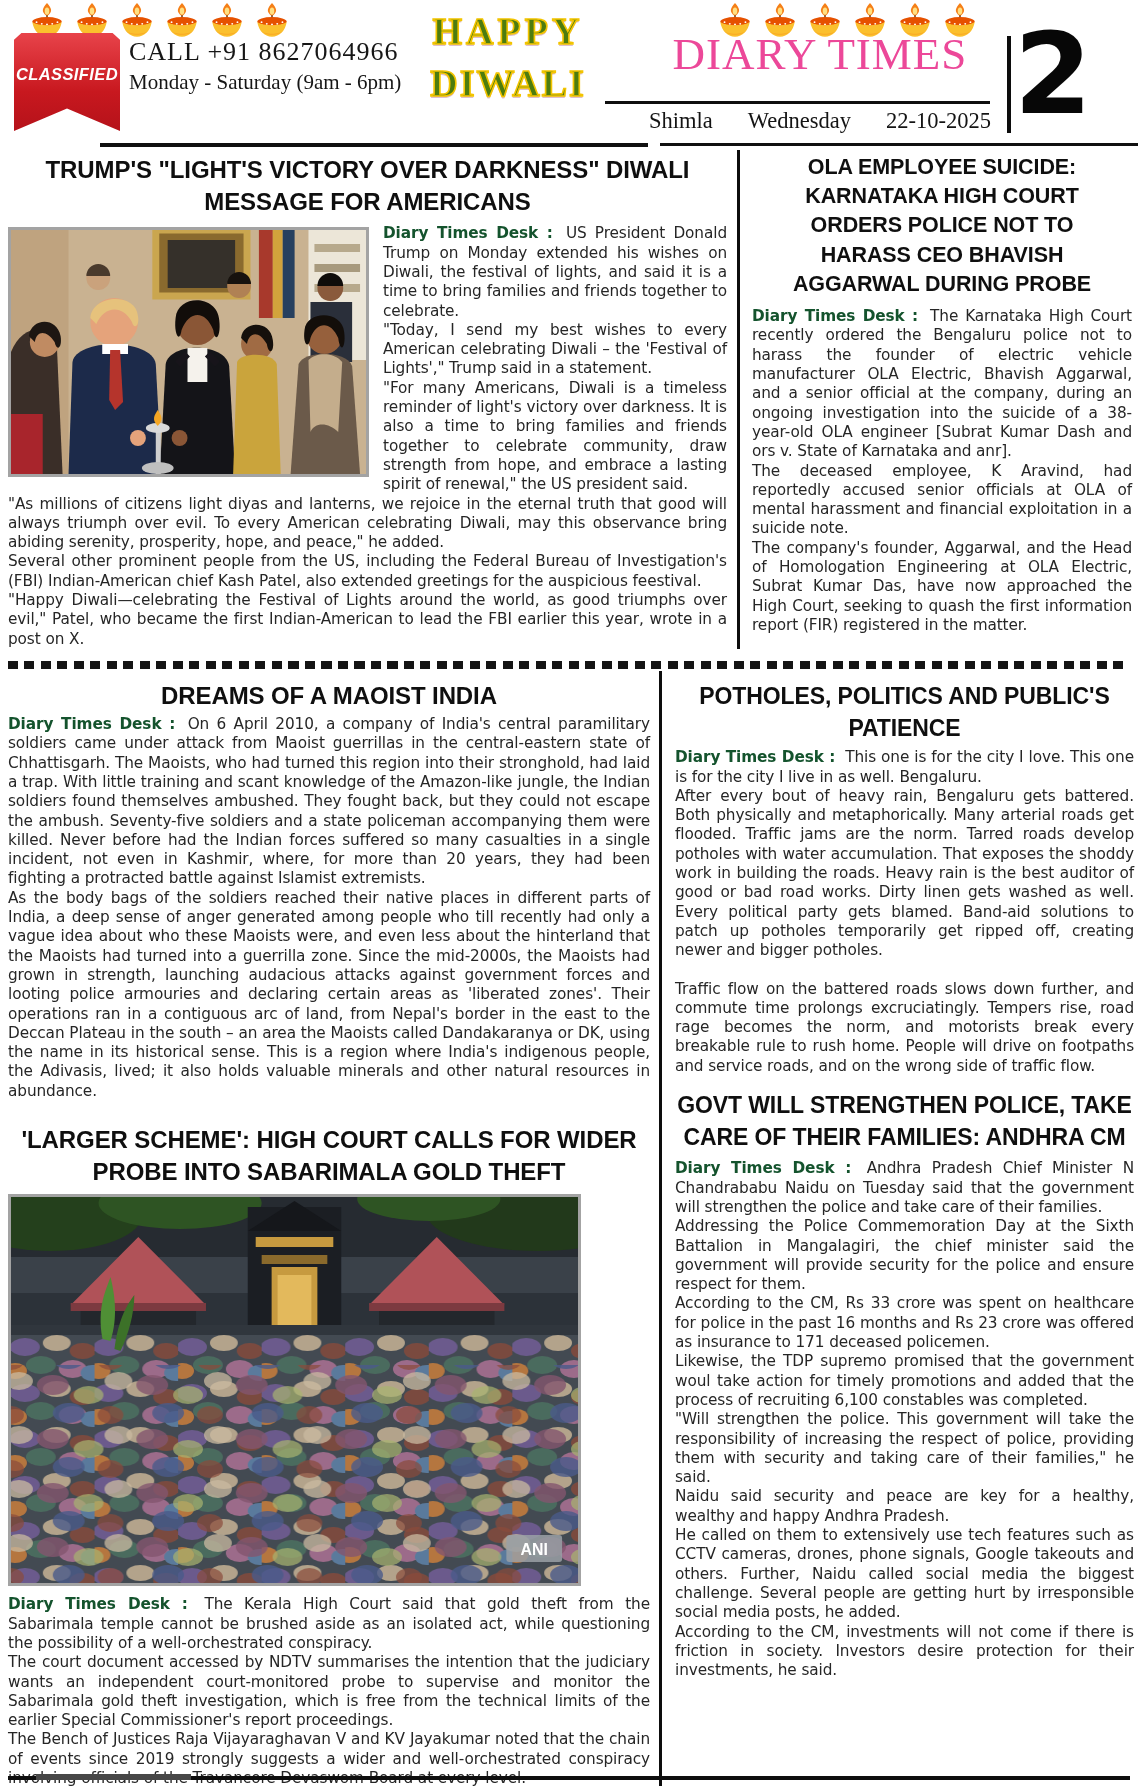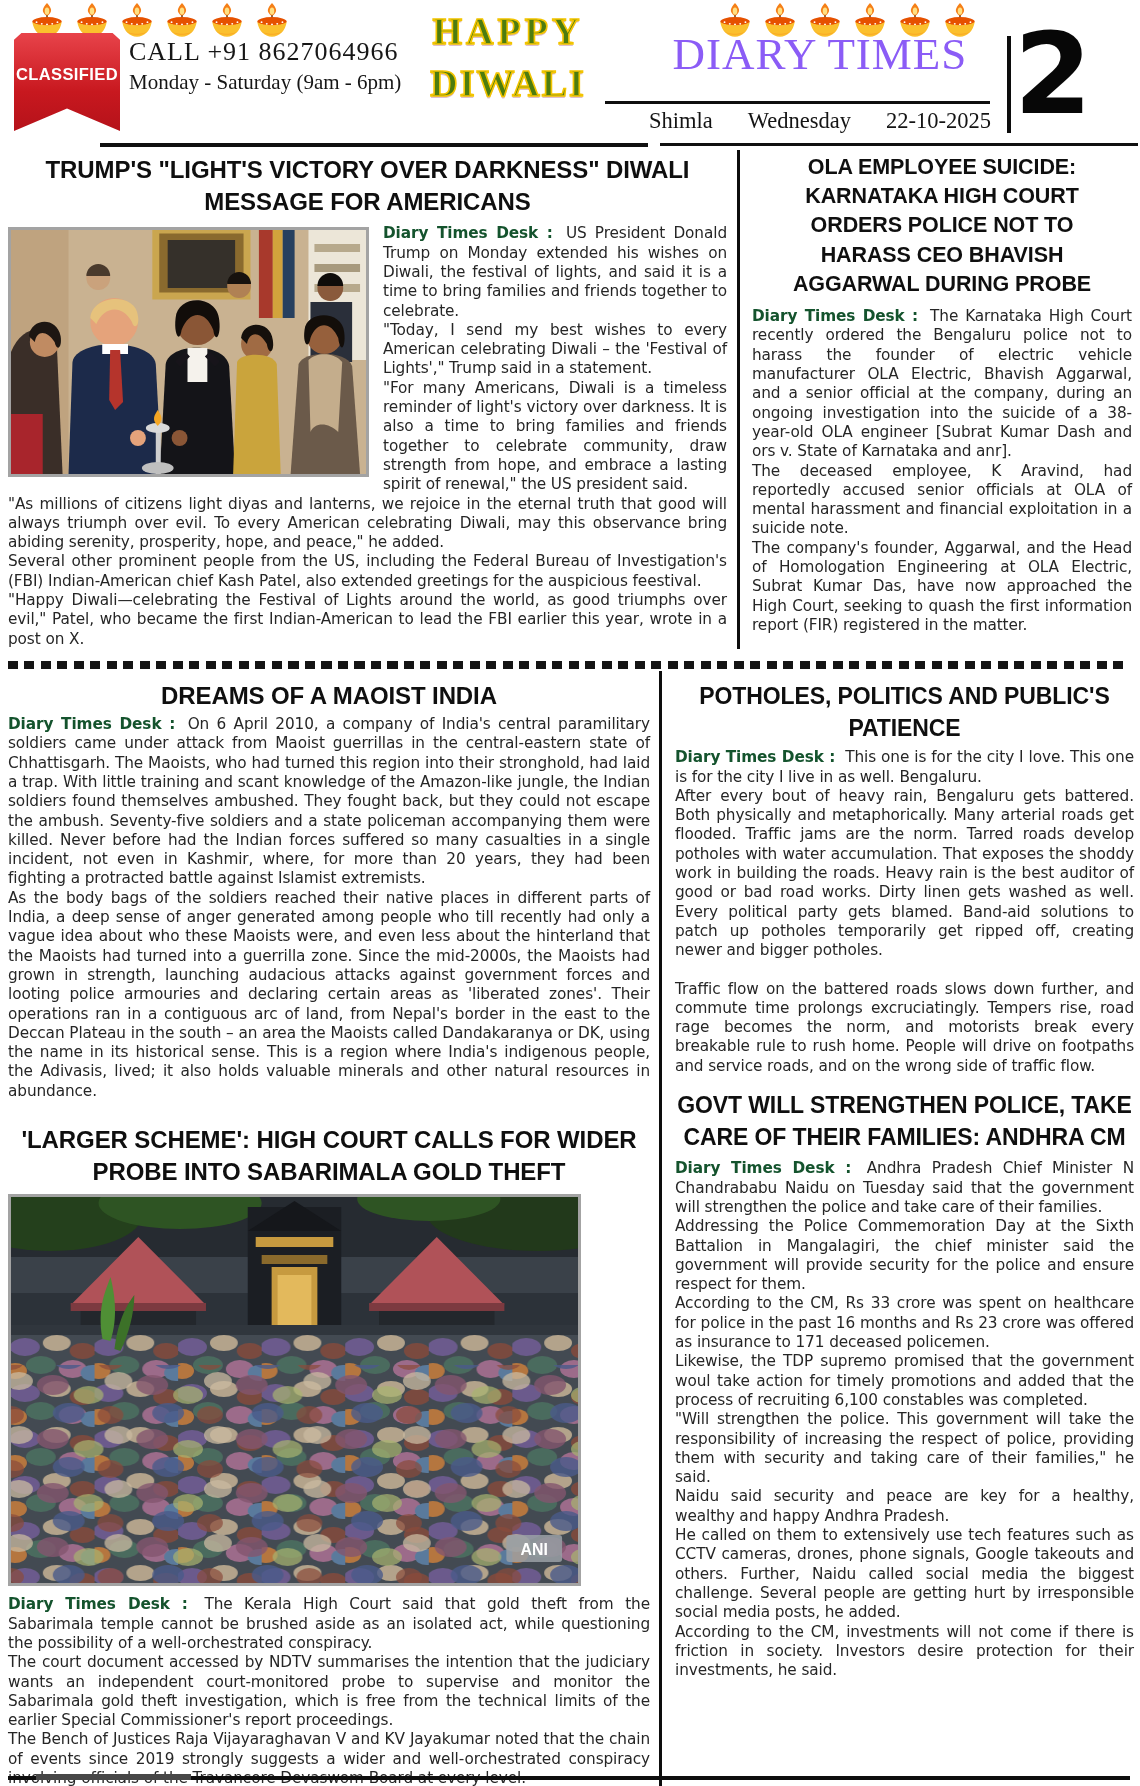--- a/index.html
+++ b/index.html
@@ -12,39 +12,39 @@
   
   .hdr { position:relative; height:150px; }
   .diya-row { position:absolute; top:2px; display:flex; gap:7px; }
   .diya-row.left { left:28px; }
   .diya-row.right { left:716px; }
   .diya { width:38px; height:38px; display:block; }
   .ribbon {
     position:absolute; left:14px; top:33px; width:106px; height:98px;
     background:linear-gradient(180deg,#e8434a 0%, #c8181f 60%, #b5121a 100%);
     clip-path:polygon(0 7%, 7% 0, 93% 0, 100% 7%, 100% 100%, 50% 77%, 0 100%);
-    display:flex; align-items:center; justify-content:center;
+    display:flex; align-items:center; justify-content:center;font-style:italic;
   }
   .ribbon span {
     color:#fff; font-family:"Liberation Sans",sans-serif; font-weight:700;
     font-size:16.5px; letter-spacing:.4px; margin-top:-16px;
   }
   .ad-block { position:absolute; left:129px; top:36px; font-family:"Liberation Serif",serif; color:#161616; }
   .ad-block .l1 { font-size:26px; line-height:1.25; }
   .ad-block .l2 { font-size:26px; line-height:1.25; letter-spacing:1px; }
   .ad-block .l3 { font-size:21px; line-height:1.3; }
   .greeting {
     position:absolute; left:416px; top:12px; width:184px; text-align:center;
     font-family:Liberation Serif, serif; font-weight:700; color:#4d7c0f;
     -webkit-text-stroke:1.6px #f3c400; text-shadow:0 2px 0 rgba(120,0,60,.25);
   }
   .greeting .g1 { font-size:38px; letter-spacing:4px; line-height:1.05; }
   .greeting .g2 { font-size:38px; letter-spacing:2px; line-height:1.05; margin-top:12px; }
   .mast-block { position:absolute; left:640px; top:30px; width:360px; text-align:center; }
-  .masthead { font-family:"Liberation Serif",serif; font-size:45px; line-height:1.1; color:#8b5cf6; letter-spacing:1px; }
+  .masthead { font-family:"Liberation Serif",serif; font-size:45px; line-height:1.1; color:#ec4899; letter-spacing:1px; }
   .mast-rule { position:absolute; left:605px; top:101px; width:385px; height:3px; background:#0f0f0f; }
   .dateline {
     position:absolute; left:640px; top:108px; width:360px; display:flex; justify-content:center; gap:35px;
     font-family:"Liberation Serif",serif; font-size:22.5px; color:#141414;
   }
   .mast-vbar { position:absolute; left:1007px; top:36px; width:4px; height:97px; background:#0c0c0c; }
   .pageno {
     position:absolute; left:1014px; top:18px; width:120px;
     font-family:"DejaVu Sans",sans-serif; font-weight:900; font-size:112px; line-height:1;
     color:#070707; letter-spacing:-4px;

